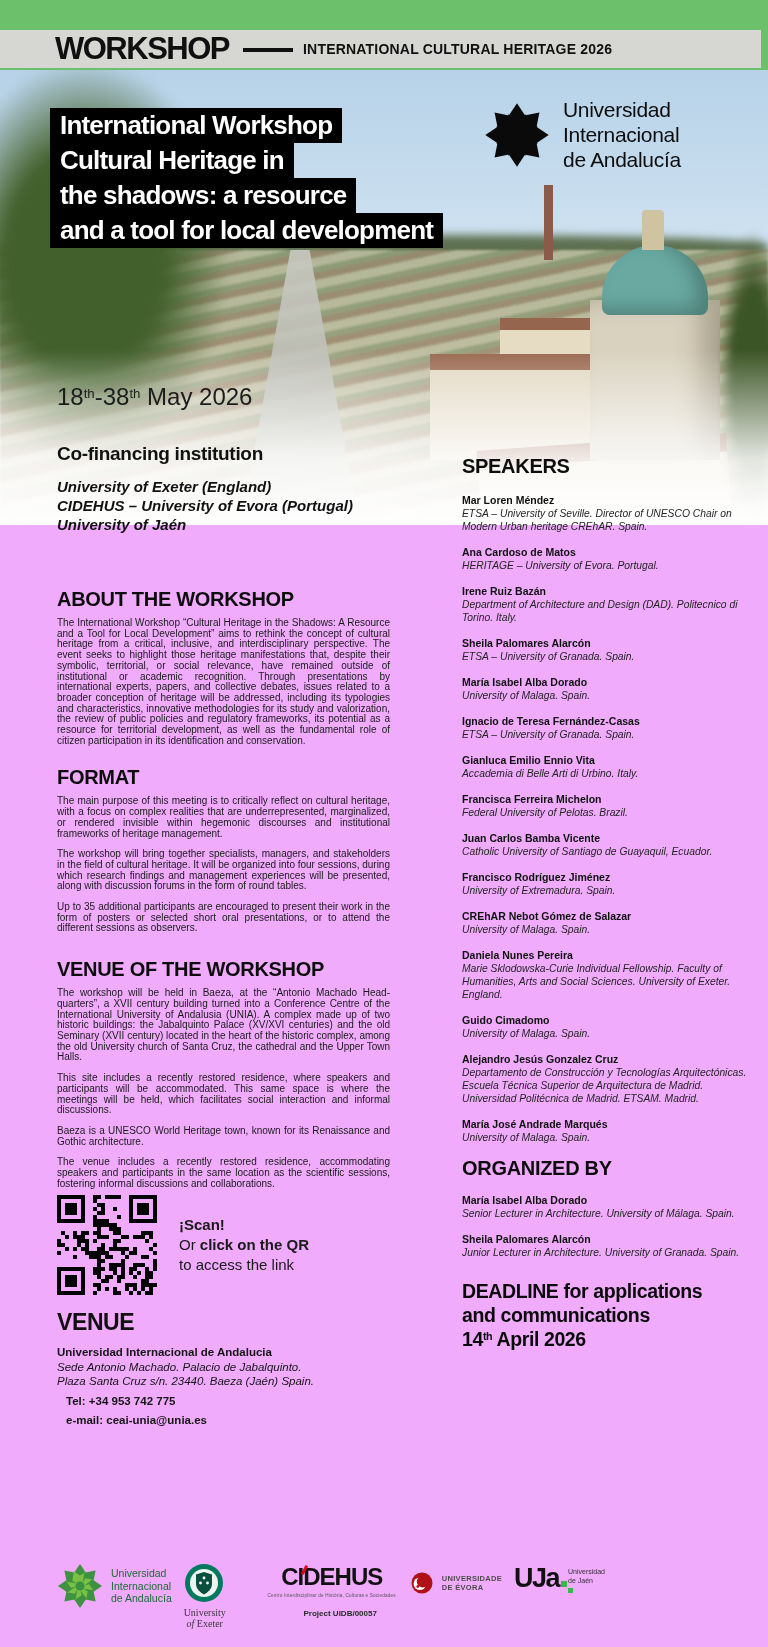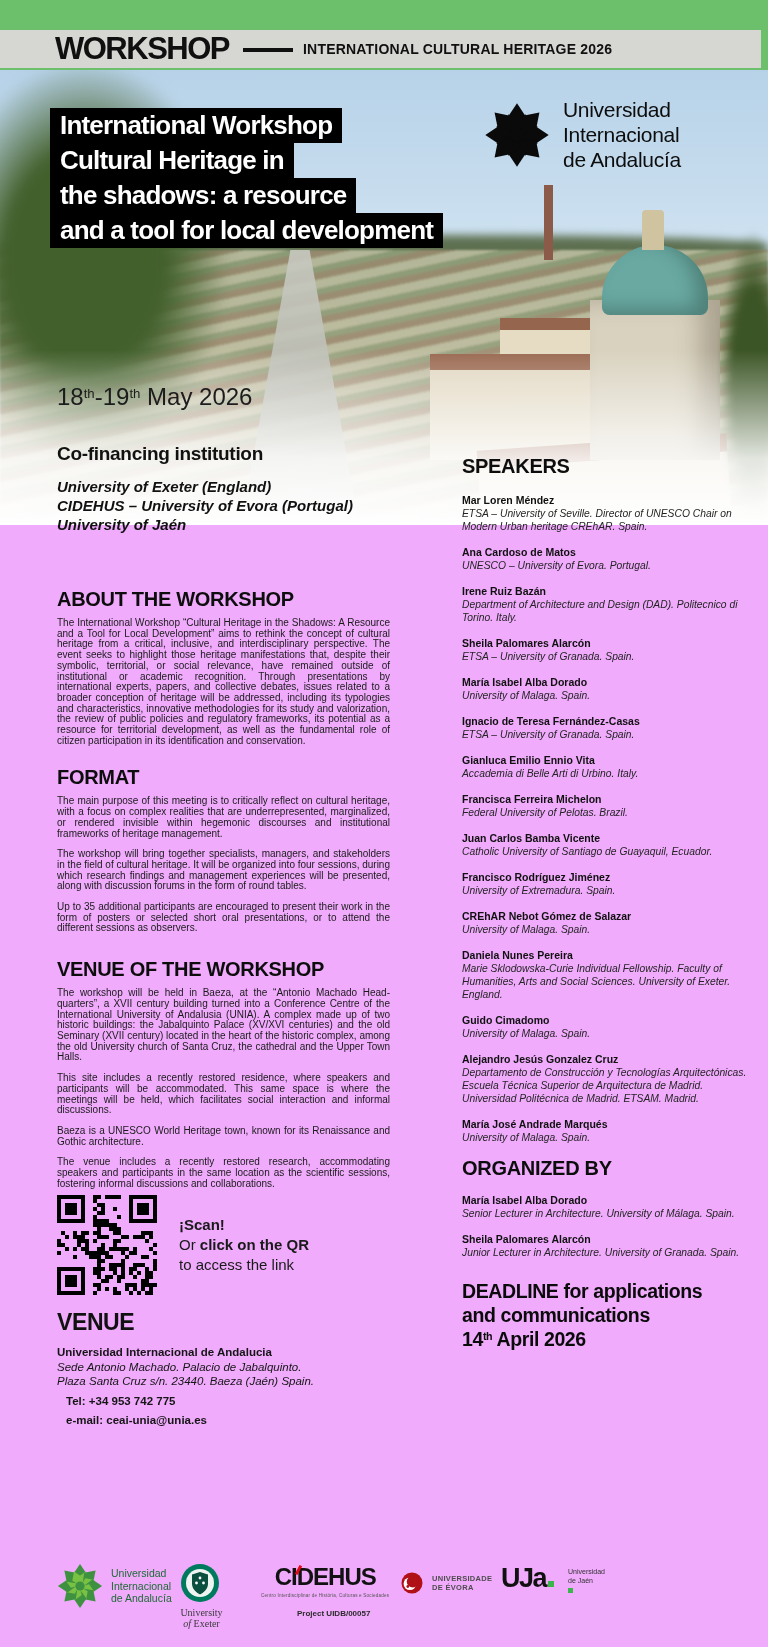--- a/index.html
+++ b/index.html
@@ -79,21 +79,21 @@
   .logo-exeter { display:flex; flex-direction:column; align-items:flex-start; width:72px; }
   .logo-exeter-text { margin-top:4px; font-size:10px; line-height:11px; color:#3a3a3a; text-align:center; font-family:"Liberation Serif", serif; }
   .logo-exeter-text .it { font-style:italic; }
   .logo-cidehus { display:flex; flex-direction:column; align-items:center; }
   .cidehus-name { position:relative; font-size:24px; font-weight:bold; letter-spacing:-1px; color:#121212; }
   .cidehus-accent { position:absolute; top:2px; left:22px; width:3px; height:10px; background:#e30613; transform:rotate(28deg); }
   .cidehus-sub { margin-top:2px; font-size:4.6px; color:#555; letter-spacing:.2px; }
   .cidehus-project { margin-top:11px; font-size:8px; font-weight:bold; color:#2b2b2b;padding-left:17px; }
   .logo-evora { display:flex; align-items:center; gap:6px; margin-top:6px; }
   .logo-evora-text { font-size:7.5px; font-weight:bold; line-height:9px; color:#4c4c4c; letter-spacing:.3px; }
-  .logo-uja { display:flex; align-items:flex-start; gap:14px; margin-top:2px; }
+  .logo-uja { display:flex; align-items:flex-start; gap:1px; margin-top:2px; }
   .uja-big { font-size:27px; font-weight:bold; letter-spacing:-1.5px; color:#111; line-height:26px; }
   .uja-dot { display:inline-block; width:6px; height:6px; background:#3cb54a; margin-left:2px; }
   .uja-text { font-size:7px; line-height:8.5px; color:#333; padding-top:3px; }
   .uja-sq { width:5px; height:5px; background:#3cb54a; margin-top:3px; }
 </style>
 </head>
 <body>
 
 <div class="poster">
 
@@ -148,42 +148,42 @@
         <circle cx="50" cy="50" r="10" fill="#0a0a0a"></circle>
       </svg>
     <div class="hero-logo-text">
       <div>Universidad</div>
       <div>Internacional</div>
       <div>de Andalucía</div>
     </div>
   </div>
 
   <div class="left-col">
-    <div class="date"><span>18</span><span class="sup">th</span><span>-19</span><span class="sup">th</span><span> May 2026</span></div>
+    <div class="date"><span>18</span><span class="sup">th</span><span>-38</span><span class="sup">th</span><span> May 2026</span></div>
 
     <div class="cofin-title">Co-financing institution</div>
     <div class="cofin-items">
       <div>University of Exeter (England)</div>
       <div>CIDEHUS – University of Evora (Portugal)</div>
       <div>University of Jaén</div>
     </div>
 
     <div class="sec-heading mt-about">ABOUT THE WORKSHOP</div>
     <p class="body-p">The International Workshop “Cultural Heritage in the Shadows: A Resource and a Tool for Local Development” aims to rethink the concept of cultural heritage from a critical, inclusive, and interdisciplinary perspective. The event seeks to highlight those heritage manifestations that, despite their symbolic, territorial, or social relevance, have remained outside of institutional or academic recognition. Through presentations by international experts, papers, and collective debates, issues related to a broader conception of heritage will be addressed, including its typologies and characteristics, innovative methodologies for its study and valorization, the review of public policies and regulatory frameworks, its potential as a resource for territorial development, as well as the fundamental role of citizen participation in its identification and conservation.</p>
 
     <div class="sec-heading mt-format">FORMAT</div>
     <p class="body-p">The main purpose of this meeting is to critically reflect on cultural heritage, with a focus on complex realities that are underrepresented, marginalized, or rendered invisible within hegemonic discourses and institutional frameworks of heritage management.</p>
     <p class="body-p">The workshop will bring together specialists, managers, and stakeholders in the field of cultural heritage. It will be organized into four sessions, during which research findings and management experiences will be presented, along with discussion forums in the form of round tables.</p>
     <p class="body-p">Up to 35 additional participants are encouraged to present their work in the form of posters or selected short oral presentations, or to attend the different sessions as observers.</p>
 
     <div class="sec-heading mt-venue">VENUE OF THE WORKSHOP</div>
     <p class="body-p">The workshop will be held in Baeza, at the “Antonio Machado Head-quarters”, a XVII century building turned into a Conference Centre of the International University of Andalusia (UNIA). A complex made up of two historic buildings: the Jabalquinto Palace (XV/XVI centuries) and the old Seminary (XVII century) located in the heart of the historic complex, among the old University church of Santa Cruz, the cathedral and the Upper Town Halls.</p>
     <p class="body-p">This site includes a recently restored residence, where speakers and participants will be accommodated. This same space is where the meetings will be held, which facilitates social interaction and informal discussions.</p>
     <p class="body-p">Baeza is a UNESCO World Heritage town, known for its Renaissance and Gothic architecture.</p>
-    <p class="body-p">The venue includes a recently restored research, accommodating speakers and participants in the same location as the scientific sessions, fostering informal discussions and collaborations.</p>
+    <p class="body-p">The venue includes a recently restored residence, accommodating speakers and participants in the same location as the scientific sessions, fostering informal discussions and collaborations.</p>
 
 
     <div class="qr-row">
       <svg class="qr-box" viewBox="0 0 100 100" width="100" height="100">
           <rect x="0" y="0" width="28" height="4" fill="#000"></rect>
           <rect x="0" y="24" width="28" height="4" fill="#000"></rect>
           <rect x="0" y="0" width="4" height="28" fill="#000"></rect>
           <rect x="24" y="0" width="4" height="28" fill="#000"></rect>
           <rect x="8" y="8" width="12" height="12" fill="#000"></rect>
           <rect x="72" y="0" width="28" height="4" fill="#000"></rect>
@@ -385,21 +385,21 @@
 
   <div class="right-col">
     <div class="sec-heading speakers-heading">SPEAKERS</div>
 
     <div class="speaker">
         <div class="speaker-name">Mar Loren Méndez</div>
         <div class="speaker-aff">ETSA – University of Seville. Director of UNESCO Chair on Modern Urban heritage CREhAR. Spain.</div>
       </div>
     <div class="speaker">
         <div class="speaker-name">Ana Cardoso de Matos</div>
-        <div class="speaker-aff">UNESCO – University of Evora. Portugal.</div>
+        <div class="speaker-aff">HERITAGE – University of Evora. Portugal.</div>
       </div>
     <div class="speaker">
         <div class="speaker-name">Irene Ruiz Bazán</div>
         <div class="speaker-aff">Department of Architecture and Design (DAD). Politecnico di Torino. Italy.</div>
       </div>
     <div class="speaker">
         <div class="speaker-name">Sheila Palomares Alarcón</div>
         <div class="speaker-aff">ETSA – University of Granada. Spain.</div>
       </div>
     <div class="speaker">

